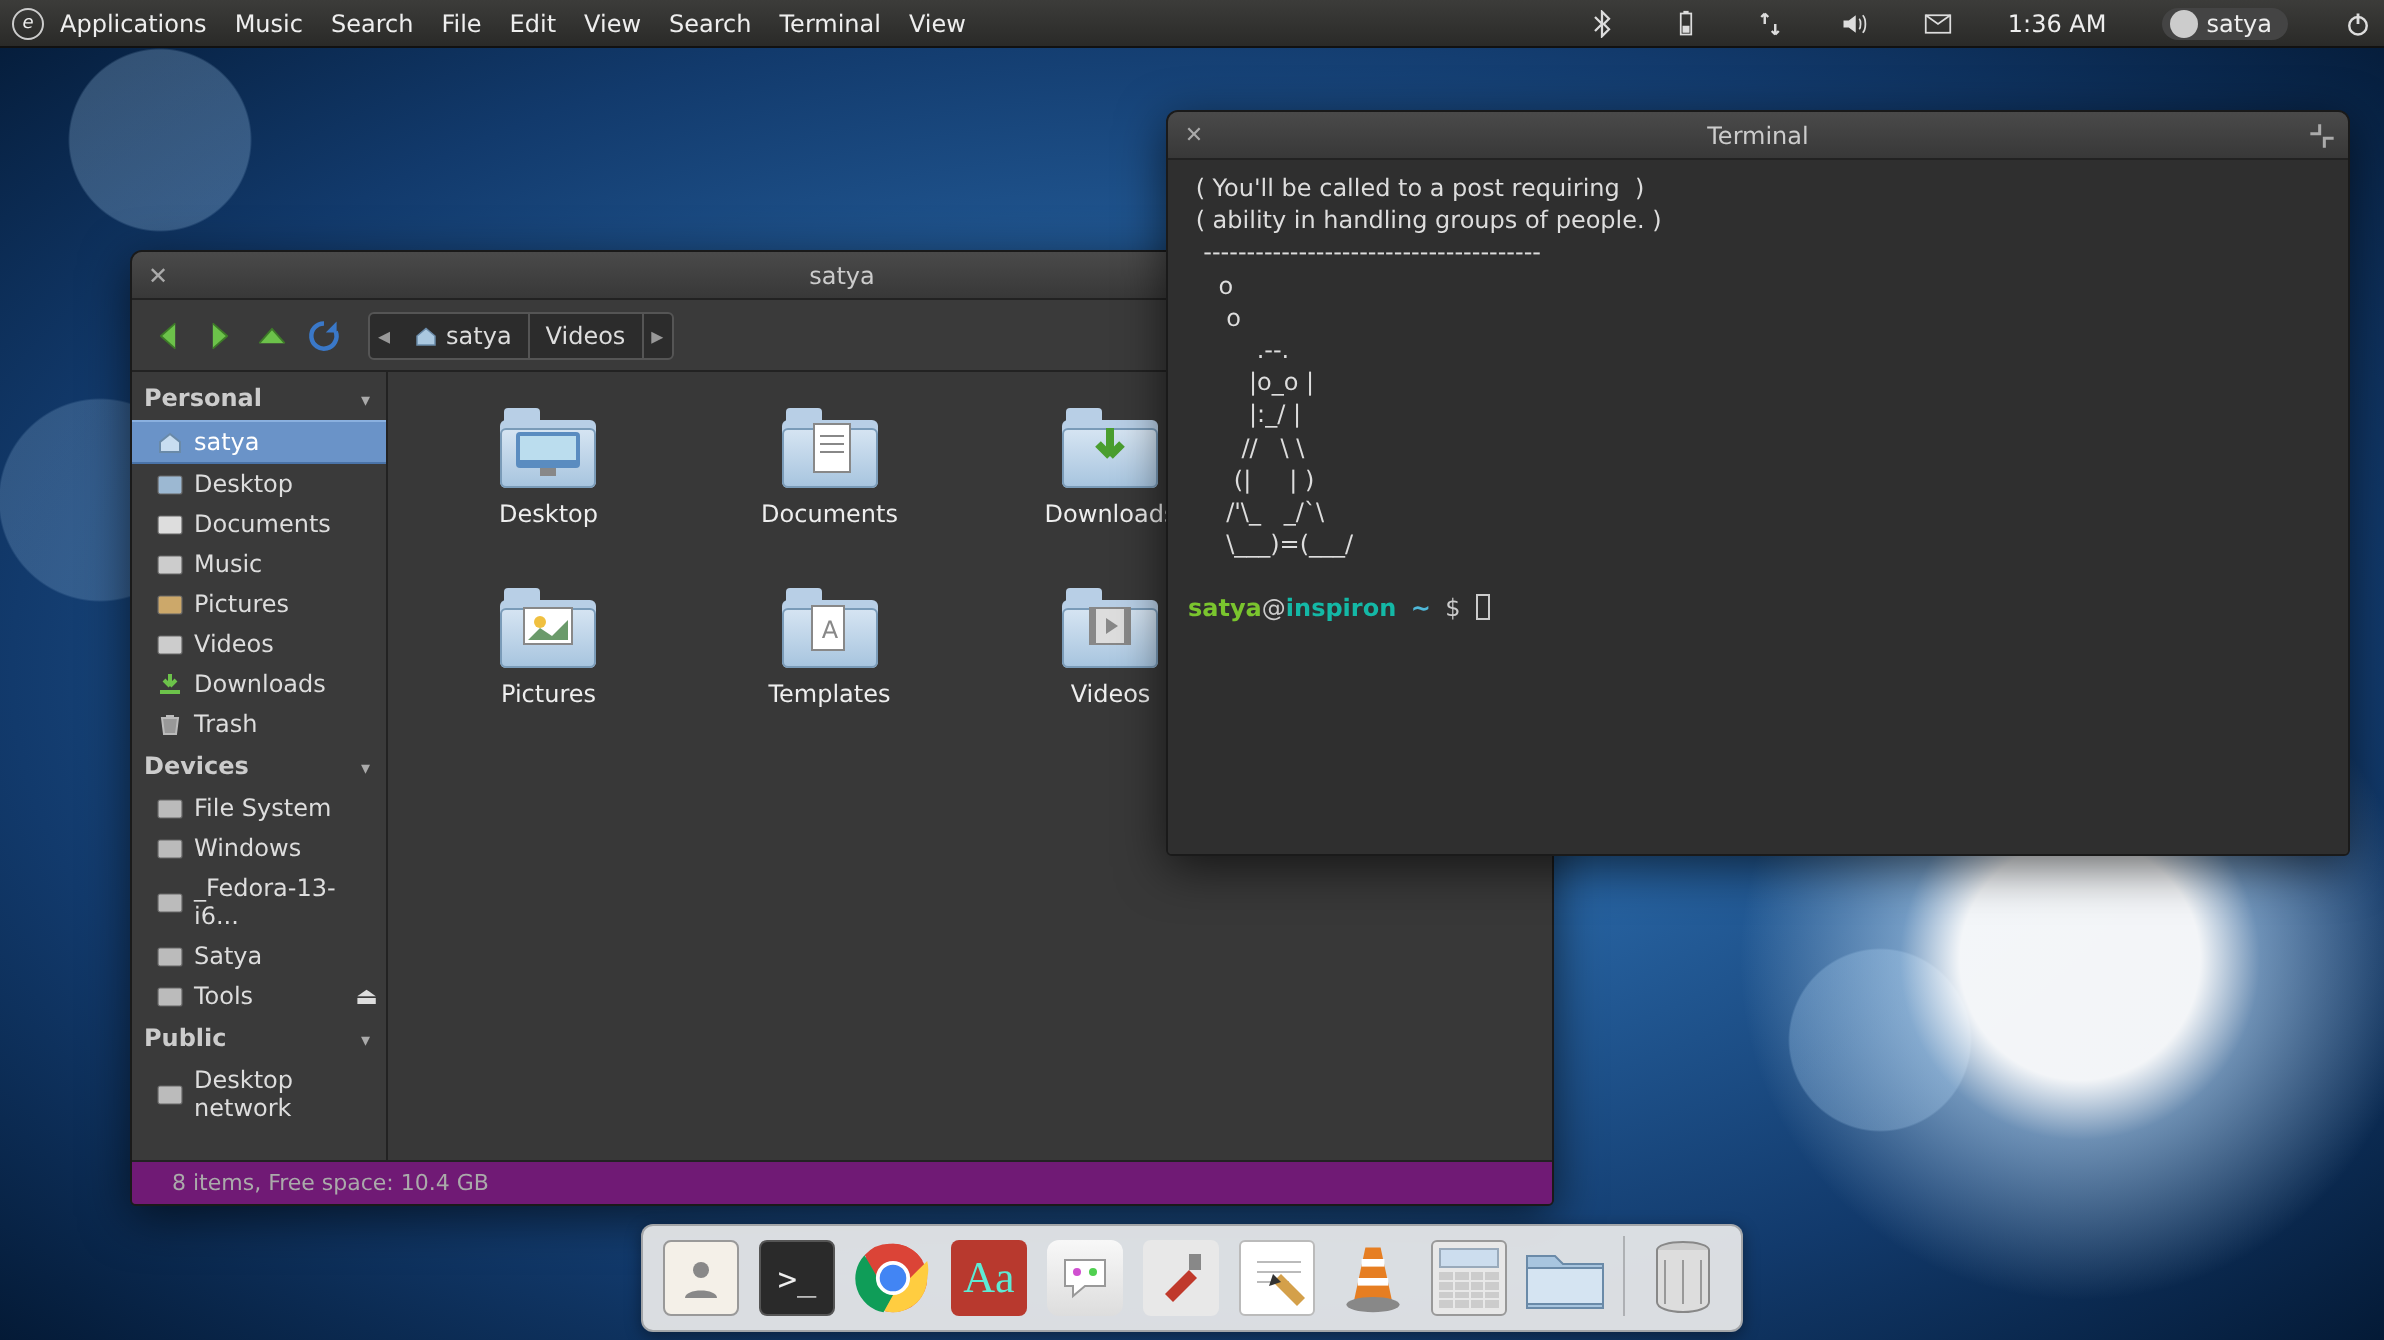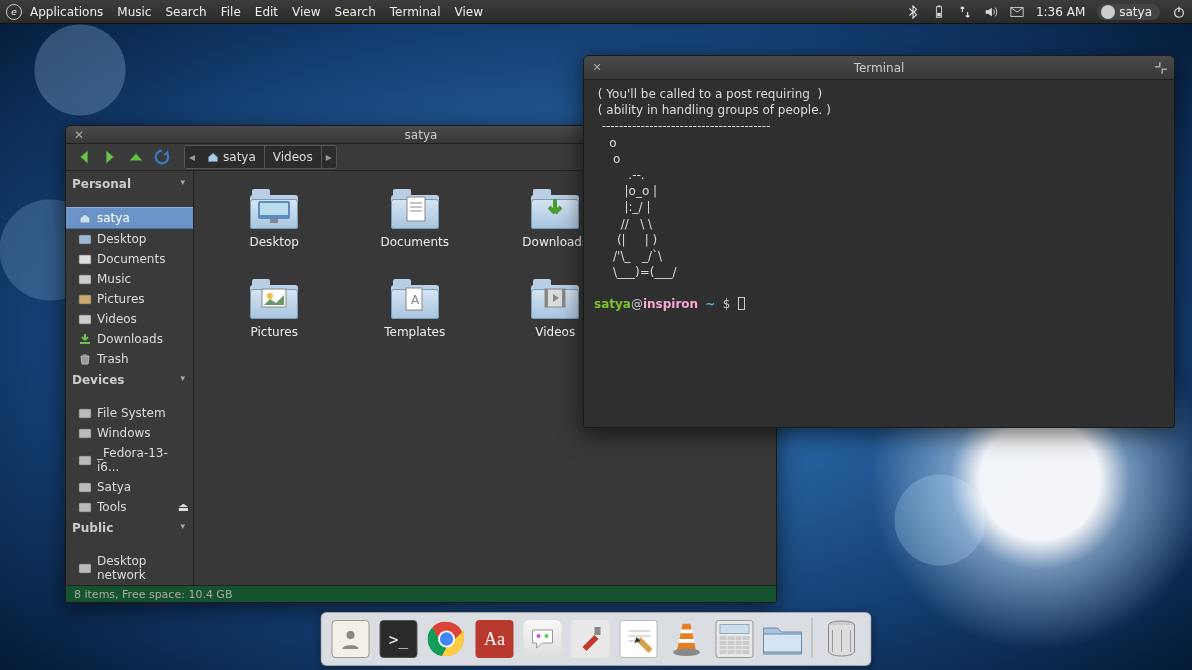--- a/index.html
+++ b/index.html
@@ -21,21 +21,21 @@
 
 .top-panel { position:absolute; top:0; left:0; right:0; height:24px;
   background: linear-gradient(#3c3c3a,#2a2a28);
   border-bottom:1px solid #111; color:#eee; font-size:12px;
   display:flex; align-items:center; padding:0 6px; z-index:100; }
 .top-panel .logo { width:16px; height:16px; border:1.5px solid #ccc; border-radius:50%;
   display:flex; align-items:center; justify-content:center; margin-right:8px; font-size:9px; font-style:italic;}
 .top-panel .menu { display:flex; gap:14px; }
 .top-panel .menu span { cursor:default; }
 .top-panel .spacer { flex:1; }
-.top-panel .tray { display:flex; align-items:center; gap:12px; }
+.top-panel .tray { display:flex; align-items:center; gap:28px; }
 .tray .ico { width:14px; height:14px; display:flex; align-items:center; justify-content:center; color:#ddd;}
 .user-pill { background:#444; border-radius:10px; padding:1px 8px 1px 4px; display:flex; align-items:center; gap:4px;}
 .user-pill .av { width:14px; height:14px; background:#ccc; border-radius:50%;}
 
 
 .window { position:absolute; background:#383838; border:1px solid #1a1a1a; border-radius:6px 6px 3px 3px;
   box-shadow:0 6px 24px rgba(0,0,0,0.6); color:#ddd; display:flex; flex-direction:column; overflow:hidden; }
 .titlebar { height:24px; background:linear-gradient(#4a4a4a,#383838); border-bottom:1px solid #222;
   display:flex; align-items:center; font-size:12px; color:#ccc; padding:0 6px; position:relative;}
 .titlebar .title { position:absolute; left:0; right:0; text-align:center; pointer-events:none;}
@@ -52,44 +52,44 @@
 .nav-arrow svg { width:18px; height:18px; }
 .refresh svg{ width:18px; height:18px; }
 .pathbar { margin-left:6px; display:flex; align-items:center; background:#2c2c2c;
   border:1px solid #555; border-radius:3px; height:24px; font-size:12px;}
 .path-seg { padding:0 8px; display:flex; align-items:center; gap:4px; border-right:1px solid #555; height:100%;}
 .path-seg:last-child{ border-right:none;}
 .path-chev{ padding:0 4px; color:#999;}
 .fm-body { flex:1; display:flex; }
 .sidebar { width:128px; background:#3a3a3a; border-right:1px solid #222; font-size:12px;
   display:flex; flex-direction:column; padding-top:2px; overflow:hidden;}
-.side-sec { font-weight:bold; color:#ccc; padding:4px 8px 16px 6px; display:flex; align-items:flex-start;}
+.side-sec { font-weight:bold; color:#ccc; padding:4px 8px 4px 6px; display:flex; align-items:flex-end;}
 .side-sec .tri{ margin-left:auto; font-size:9px; color:#aaa;}
 .side-item { padding:3px 4px 3px 12px; display:flex; align-items:center; gap:5px; color:#ddd;}
 .side-item.selected { background:#6a93c8; color:#fff; border-top:1px solid #8ab0df; border-bottom:1px solid #4a73a8;}
 .side-ico { width:14px; height:14px; flex-shrink:0;}
 .icon-grid { flex:1; background:#383838; padding:18px 10px; display:grid;
   grid-template-columns: repeat(4, 1fr); grid-auto-rows:90px; align-content:start; justify-items:center;}
 .folder { display:flex; flex-direction:column; align-items:center; gap:6px; font-size:12px; color:#eee; width:120px;}
 .folder-ico { width:48px; height:40px; position:relative;}
 .folder-back { position:absolute; bottom:0; width:48px; height:34px; background:#b8cfe6; border-radius:3px;}
 .folder-tab { position:absolute; top:0; left:2px; width:18px; height:8px; background:#b8cfe6; border-radius:2px 2px 0 0;}
 .folder-front { position:absolute; bottom:0; width:48px; height:30px;
   background:linear-gradient(#d5e4f2,#a8c5df); border-radius:3px; border:1px solid #7a9bb8;}
-.statusbar { height:22px; background:#14532d; border-top:1px solid #222; font-size:11px; color:#aaa;
-  display:flex; align-items:center; padding:0 8px;}
+.statusbar { height:22px; background:#701a75; border-top:1px solid #222; font-size:11px; color:#aaa;
+  display:flex; align-items:center; padding:0 20px;}
 
 
 .term { left:583px; top:55px; width:592px; height:373px; }
 .term .titlebar .close{ font-size:11px;}
 .term-body { flex:1; background:#2f2f2f; padding:6px 10px;
   font-family:"DejaVu Sans Mono","Liberation Mono",monospace; font-size:12px; color:#ddd;
   white-space:pre; line-height:1.35;}
 .prompt-user{ color:#7ac52e; font-weight:bold;}
-.prompt-host{ color:#f9a8d4; font-weight:bold;}
+.prompt-host{ color:#14b8a6; font-weight:bold;}
 .prompt-sep{ color:#ccc;}
 .prompt-path{ color:#4fb8d8; font-weight:bold;}
 .prompt-dollar{ color:#ccc;}
 .cursor{ display:inline-block; width:7px; height:13px; border:1px solid #ccc; vertical-align:-2px;}
 
 
 .dock-wrap{ position:absolute; bottom:4px; left:50%; transform:translateX(-50%);
   display:flex; align-items:flex-end; z-index:50;}
 .dock{ background:rgba(235,235,235,0.92); border:1px solid rgba(0,0,0,0.25);
   border-radius:6px; padding:5px 8px; display:flex; gap:6px; box-shadow:0 2px 8px rgba(0,0,0,0.4);}
@@ -470,21 +470,21 @@
           <circle cx="20" cy="20" r="18" fill="#fff"></circle>
           <circle cx="20" cy="20" r="18" fill="#db4437"></circle>
           <path d="M20 2a18 18 0 0 1 15.6 9H20a9 9 0 0 0-8 4.8L5 8A18 18 0 0 1 20 2z" fill="#db4437"></path>
           <path d="M38 20a18 18 0 0 1-23 17.3l8-13.8A9 9 0 0 0 29 20l9-9a18 18 0 0 1 0 9z" fill="#ffcd40"></path>
           <path d="M5 8l8 13.8A9 9 0 0 0 20 29l-5 9A18 18 0 0 1 5 8z" fill="#0f9d58"></path>
           <circle cx="20" cy="20" r="8" fill="#4285f4"></circle>
           <circle cx="20" cy="20" r="8" fill="none" stroke="#fff" stroke-width="2"></circle>
         </svg>
       </div>
       <div class="dock-item">
-        <div style="width:38px;height:38px;background:#b8392e;border-radius:4px;color:#ffffff;font-family:serif;font-size:18px;display:flex;align-items:center;justify-content:center">Aa</div>
+        <div style="width:38px;height:38px;background:#b8392e;border-radius:4px;color:#5eead4;font-family:serif;font-size:22px;display:flex;align-items:center;justify-content:center">Aa</div>
       </div>
       <div class="dock-item">
         <div style="width:38px;height:38px;background:linear-gradient(#f8f8f8,#ddd);border-radius:6px;display:flex;align-items:center;justify-content:center">
           <svg width="26" height="26" viewBox="0 0 26 26">
             <path d="M3 4h20v13H13l-6 5v-5H3z" fill="#fff" stroke="#999"></path>
             <circle cx="9" cy="10" r="2" fill="#d050d0"></circle>
             <circle cx="17" cy="10" r="2" fill="#50d050"></circle>
           </svg>
         </div>
       </div>

